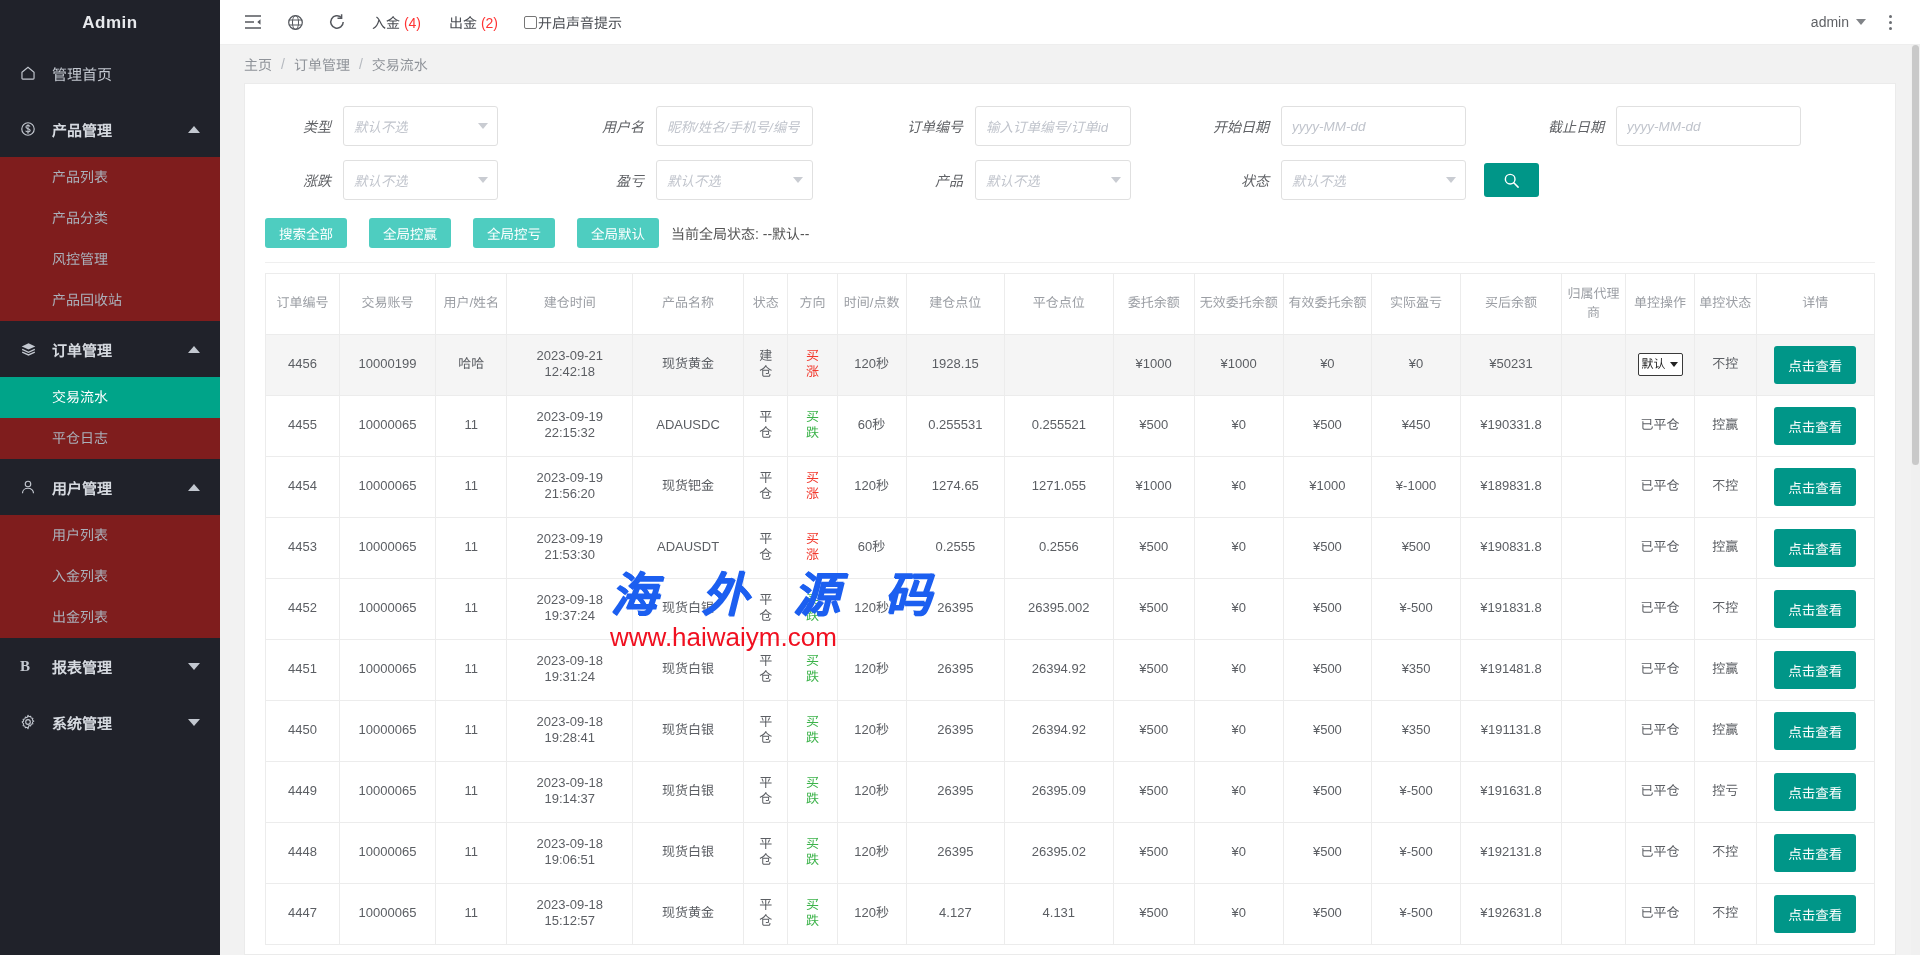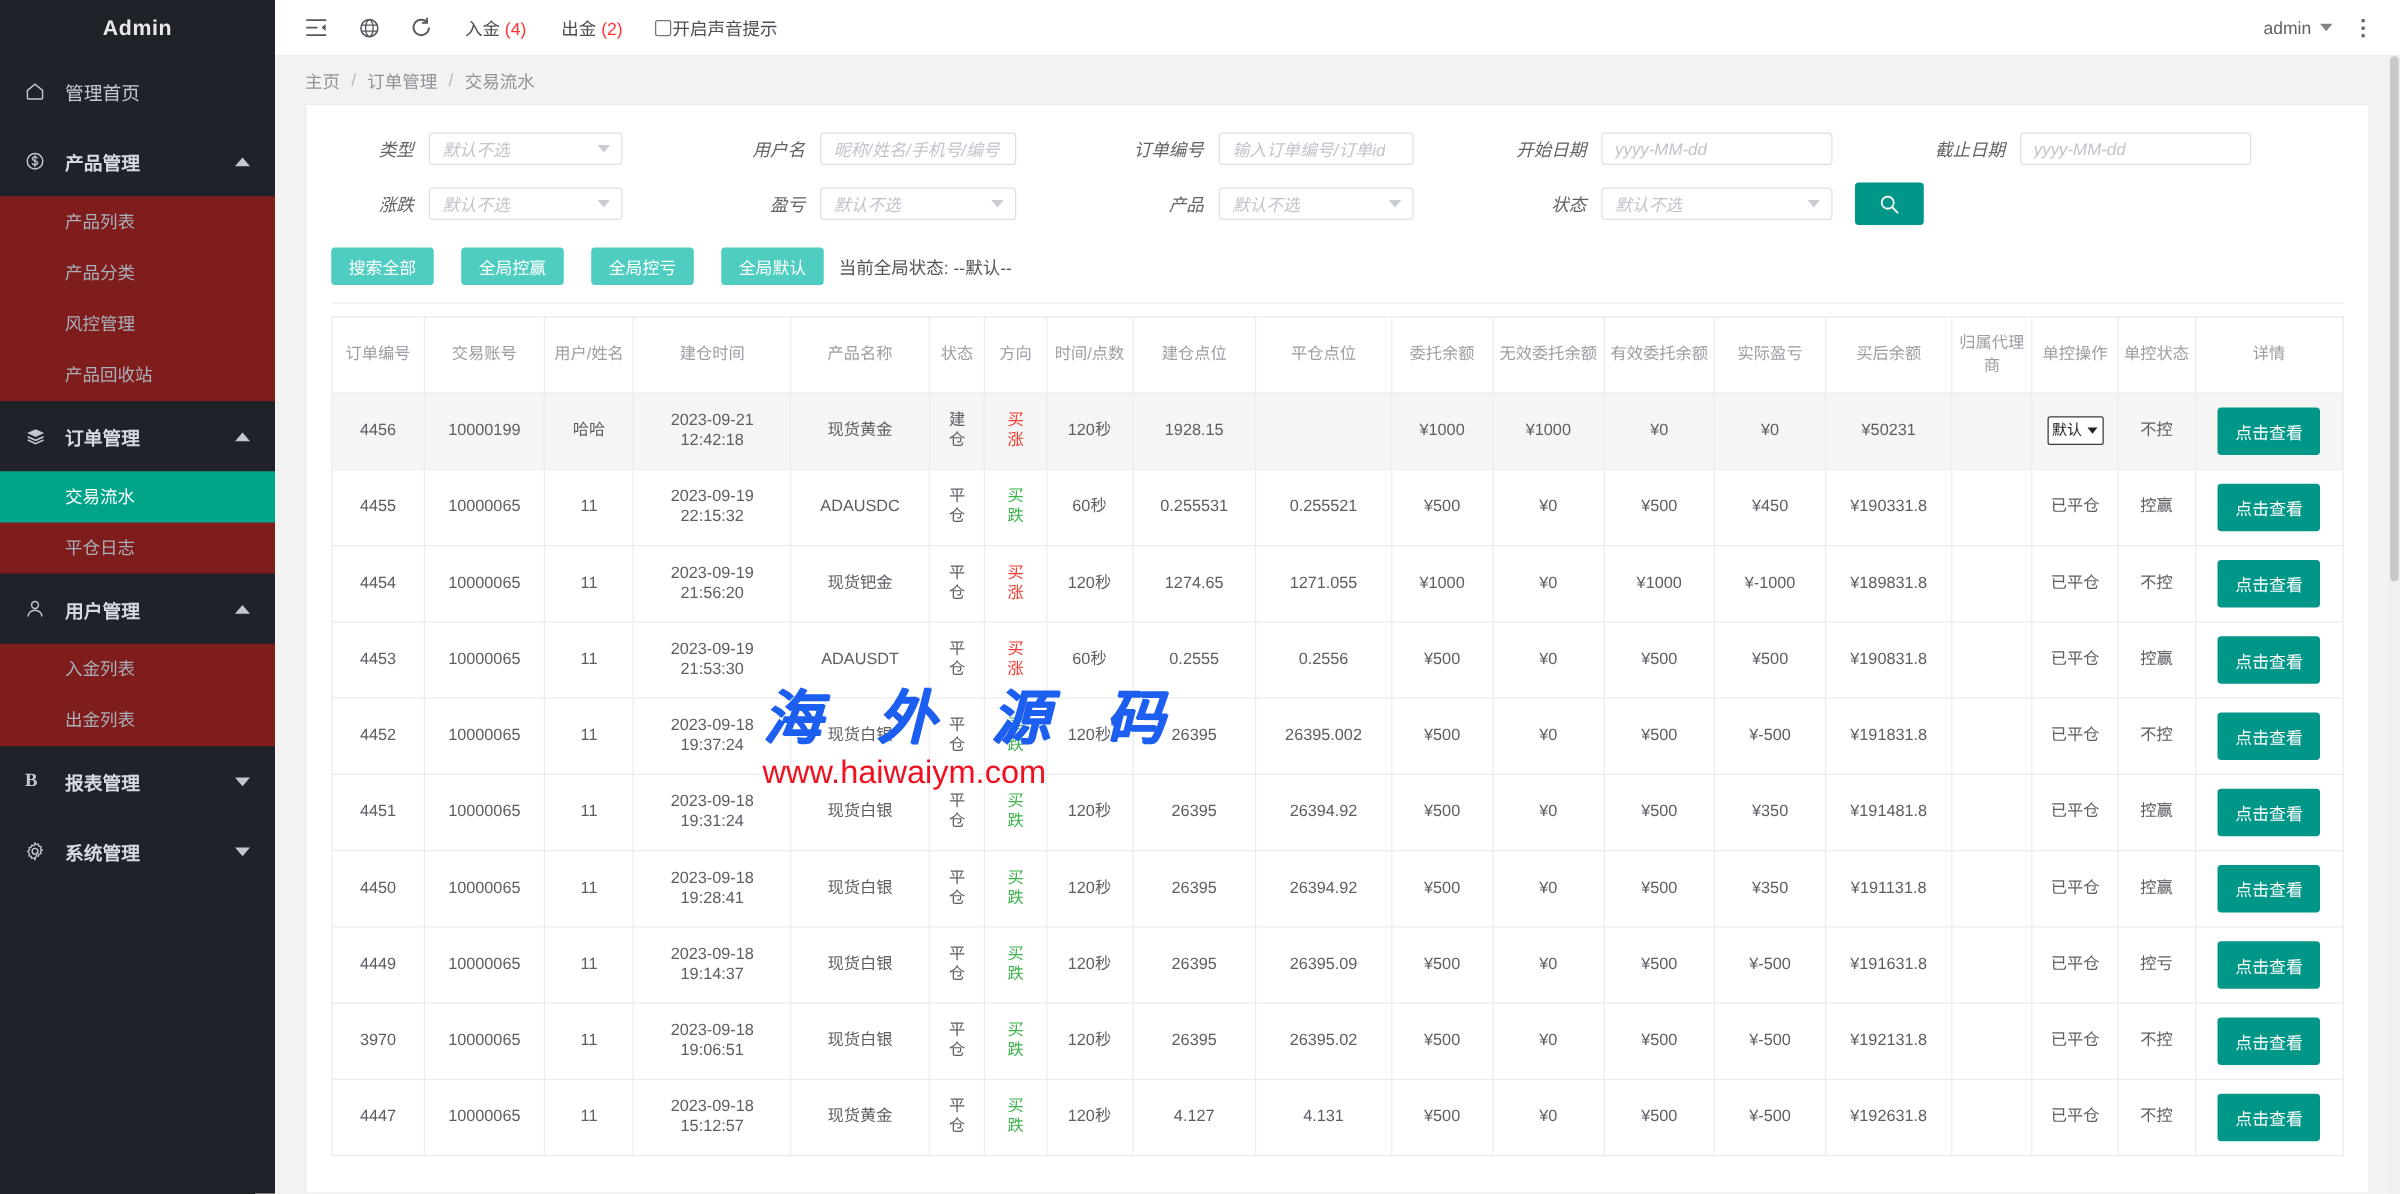--- a/index.html
+++ b/index.html
@@ -145,21 +145,21 @@
 
   
   .form-row { display: flex; align-items: center; margin-bottom: 14px; font-style: italic; }
   .fld { display: flex; align-items: center; }
   .fld .lbl {
     font-size: 14px; color: #606266;
     text-align: right; padding-right: 12px;
     white-space: nowrap;
   }
   .ctrl {
-    height: 26px;
+    height: 40px;
     border: 1px solid #e0e0e0;
     border-radius: 3px;
     background: #fff;
     display: flex; align-items: center;
     padding: 0 10px;
     font-size: 13.5px;
     color: #b9bcc2;
     position: relative;
     cursor: text;
   }
@@ -357,20 +357,21 @@
             <span class="sb-ico">
               <svg width="16" height="16" viewBox="0 0 18 18">
                 <circle cx="9" cy="5.6" r="3.1" fill="none" stroke="#c3c8d0" stroke-width="1.3"></circle>
                 <path d="M2.8 16c0-3.4 2.8-5.6 6.2-5.6s6.2 2.2 6.2 5.6" fill="none" stroke="#c3c8d0" stroke-width="1.3"></path>
               </svg>
             </span>
             <span class="sb-label">用户管理</span>
             <span class="sb-caret up"></span>
           </div>
           <div class="sb-sub">
+            <div class="sb-item">用户列表</div>
             <div class="sb-item">入金列表</div>
             <div class="sb-item">出金列表</div>
           </div>
         </div>
         <div class="sb-group">
           <div class="sb-top bold">
             <span class="sb-ico">
               <span style="font-weight:bold;font-size:15px;font-family:'Liberation Serif',serif;color:#c3c8d0;">B</span>
             </span>
             <span class="sb-label">报表管理</span>
@@ -740,21 +741,21 @@
                   <td class="red">¥0</td>
                   <td class="red">¥500</td>
                   <td class="dark">¥-500</td>
                   <td class="red">¥191631.8</td>
                   <td></td>
                   <td class="muted">已平仓</td>
                   <td class="green">控亏</td>
                   <td><button class="bview">点击查看</button></td>
                 </tr>
                 <tr class="">
-                  <td>3970</td>
+                  <td>4448</td>
                   <td>10000065</td>
                   <td>11</td>
                   <td><span class="vert">2023-09-18<br>19:06:51</span></td>
                   <td>现货白银</td>
                   <td><span class="vert">平<br>仓</span></td>
                   <td><span class="vert green">买<br>跌</span></td>
                   <td>120秒</td>
                   <td>26395</td>
                   <td class="red">26395.02</td>
                   <td class="red">¥500</td>

